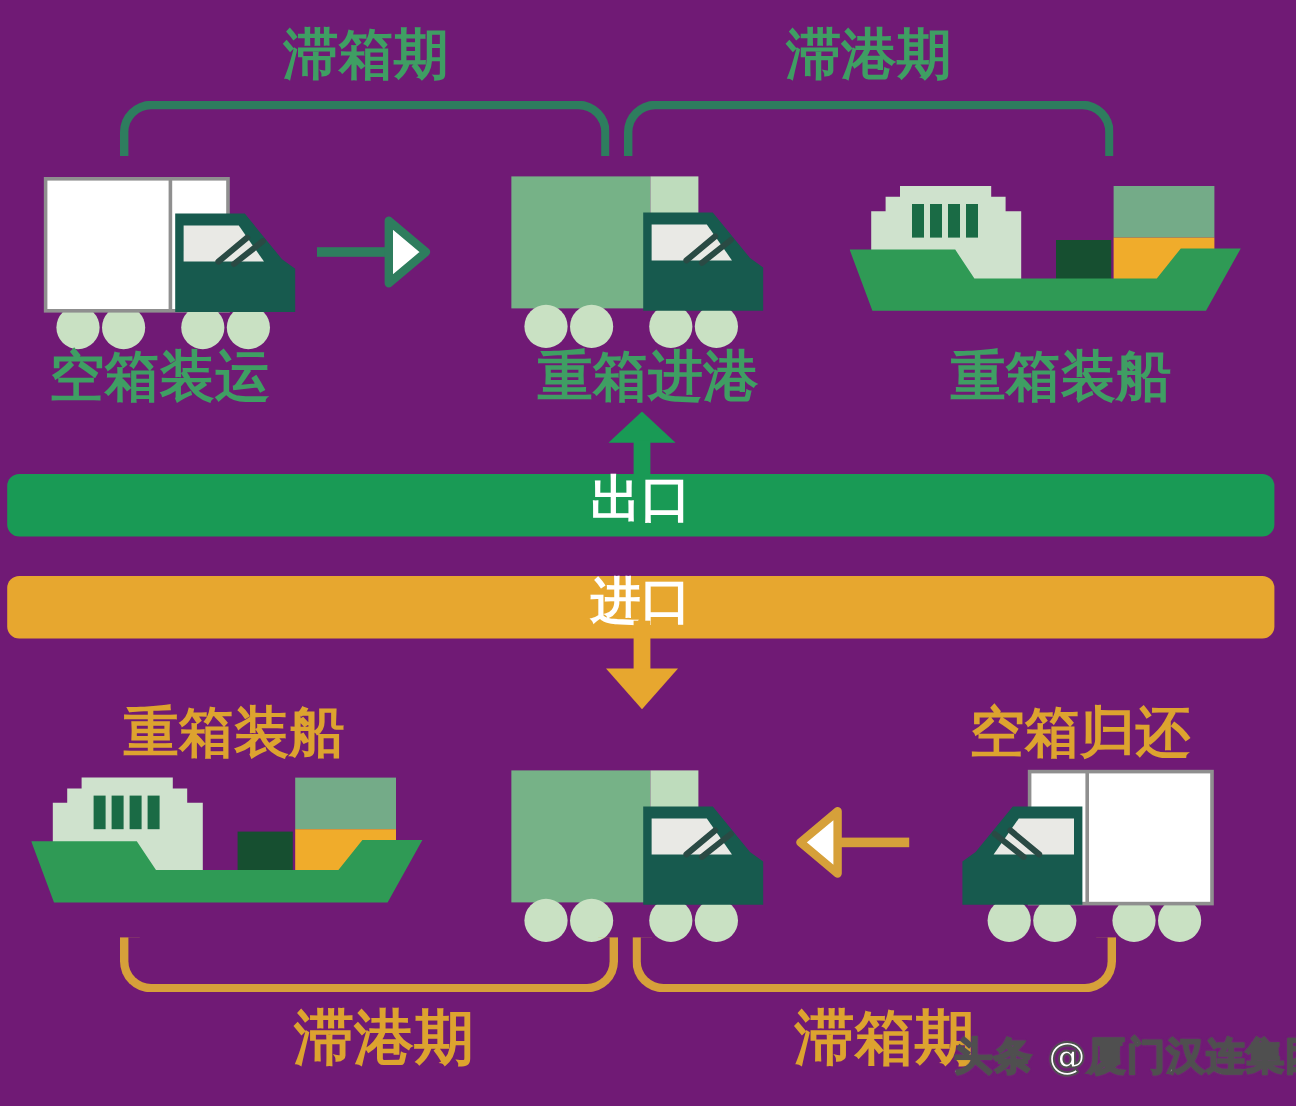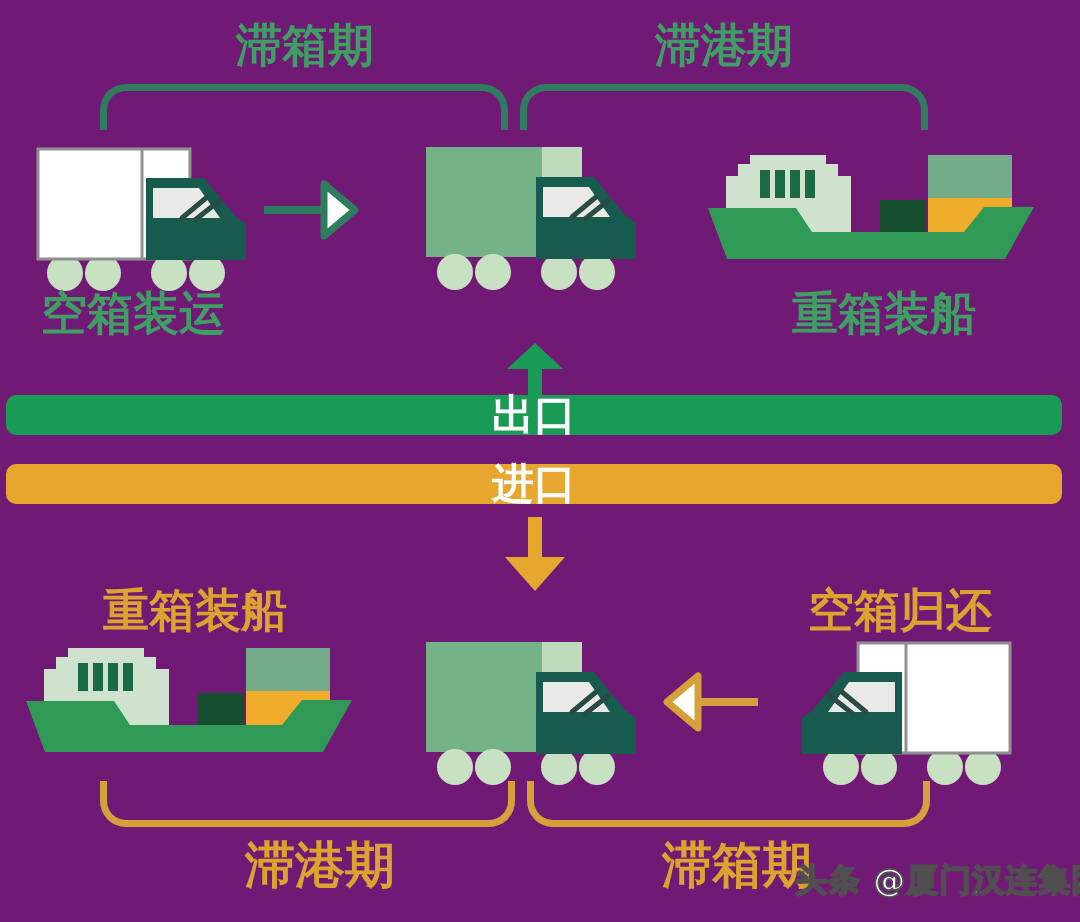--- a/index.html
+++ b/index.html
@@ -30,26 +30,26 @@
   }
   .abs{position:absolute;}
   .lbl{position:absolute;transform:translateX(-50%);font-weight:bold;white-space:nowrap;line-height:1;}
   .lbl-green{color:var(--green-text);}
   .lbl-yellow{color:var(--yellow-text);}
   .sz46{font-size:46px;}
   .sz50{font-size:50px;}
   .bracket-top{position:absolute;height:46px;border:7px solid var(--green-bracket);border-bottom:none;border-radius:26px 26px 0 0;box-sizing:border-box;}
   .bracket-bottom{position:absolute;height:46px;border:7px solid var(--yellow-bracket);border-top:none;border-radius:0 0 26px 26px;box-sizing:border-box;}
   .bar{
-    position:absolute;left:6px;width:1056px;height:40px;border-radius:10px;
-    display:flex;align-items:center;justify-content:center;
+    position:absolute;left:6px;width:1056px;height:52px;border-radius:10px;
+    display:flex;justify-content:center;
     color:#fff;font-size:42px;font-weight:bold;line-height:1;
   }
   .bar-export{background:var(--green-bar);}
-  .bar-import{background:var(--yellow-bar);}
+  .bar-import{background:var(--yellow-bar);margin-top:16px;}
   .watermark{
     position:absolute;color:#fff;font-size:32px;font-weight:bold;white-space:nowrap;line-height:1;
     -webkit-text-stroke:1.5px #4f4f4f;text-shadow:0 0 2px #6a6a6a;letter-spacing:1px;
   }
   
   .f-cgreen{fill:var(--c-green);} .f-cpale{fill:var(--c-pale);} .f-cab{fill:var(--cab);}
   .f-glass{fill:var(--glass);} .f-wheel{fill:var(--wheel);}
   .f-super{fill:var(--super);} .f-window{fill:var(--window);}
   .f-cdark{fill:var(--c-dark);} .f-seafoam{fill:var(--seafoam);} .f-cyellow{fill:var(--c-yellow);}
   .f-hull{fill:var(--hull);}
@@ -126,20 +126,21 @@
 
   <svg class="abs" style="left:426px;top:145px" width="212" height="146">
     <use href="#sym-truck-loaded"></use>
   </svg>
 
   <svg class="abs" style="left:708px;top:152px" width="330" height="112">
     <use href="#sym-ship"></use>
   </svg>
 
   <div class="lbl lbl-green sz46" style="left:133px;top:290px">空箱装运</div>
+  <div class="lbl lbl-green sz46" style="left:540px;top:290px">重箱进港</div>
   <div class="lbl lbl-green sz46" style="left:884px;top:290px">重箱装船</div>
 
   <svg class="abs varrow-green" style="left:507px;top:343px" width="56" height="53" viewBox="0 0 56 53">
     <polygon points="28,0 56,26 0,26" fill="currentColor"></polygon>
     <rect x="21" y="24" width="14" height="29" fill="currentColor"></rect>
   </svg>
 
   <div class="bar bar-export" style="top:395px">
     <span>出口</span>
   </div>

